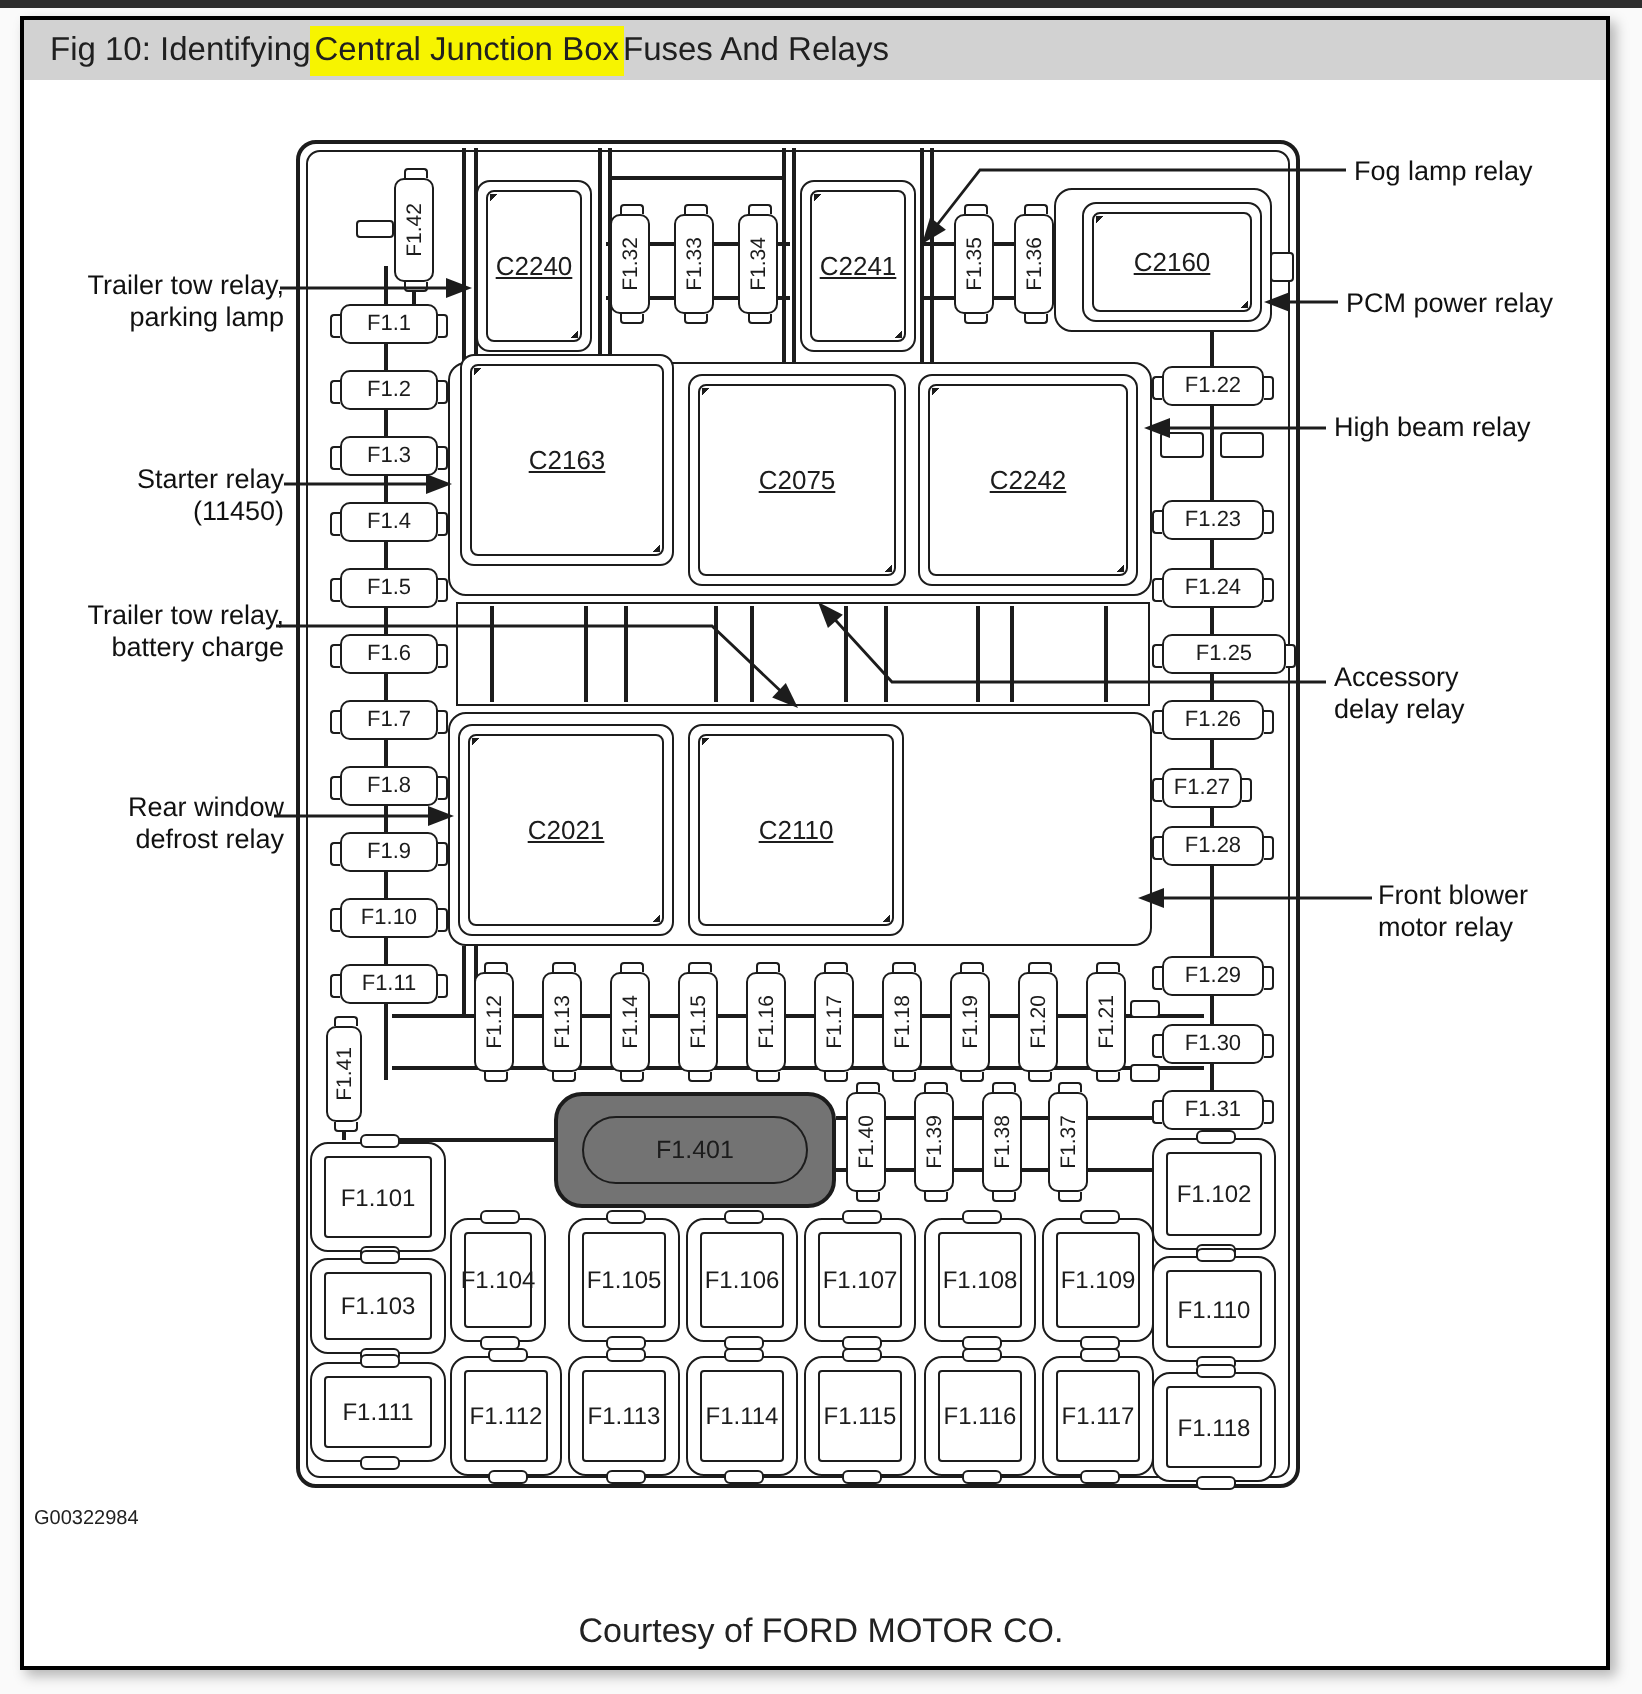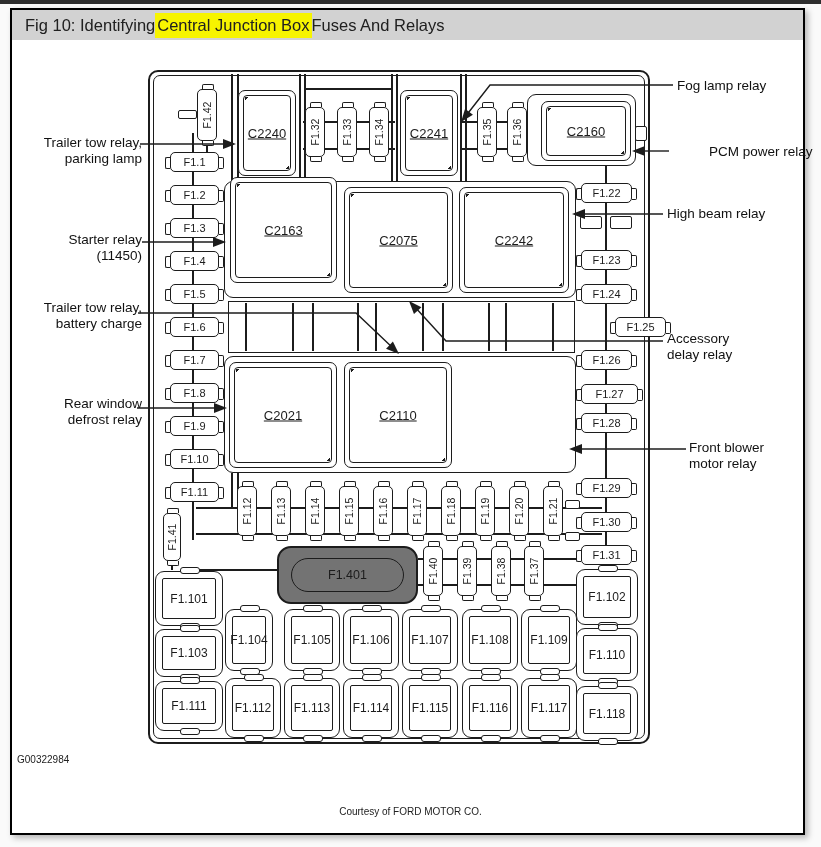--- a/index.html
+++ b/index.html
@@ -46,26 +46,26 @@
       background:#fff;border:1.5px solid #1c1c1c;border-radius:3px;}
   .relay::before{top:-5px;} .relay::after{bottom:-5px;}
   .pill{border:2px solid #1c1c1c;border-radius:14px;background:#737373;}
   .pill .in{position:absolute;left:12px;top:10px;right:12px;bottom:10px;border:1.8px solid #1c1c1c;
       border-radius:19px;display:flex;align-items:center;justify-content:center;font-size:12.5px;}
   .co{position:absolute;font-size:13.5px;line-height:16px;color:#111;z-index:5;}
   .co .cl{display:block;}
   .co.l{text-align:right;}
   .co-l0{right:679px;top:135px;} .co-l1{right:679px;top:232px;}
   .co-l2{right:679px;top:300px;} .co-l3{right:679px;top:396px;}
-  .co-r0{left:677px;top:78px;}  .co-r1{left:673px;top:144px;margin-left:36px;}
+  .co-r0{left:677px;top:78px;}  .co-r1{left:673px;top:144px;}
   .co-r2{left:667px;top:206px;} .co-r3{left:667px;top:331px;}
   .co-r4{left:689px;top:440px;}
   #leads{position:absolute;left:0;top:0;z-index:6;pointer-events:none;}
   #gcode{position:absolute;left:17px;top:754px;font-size:10px;color:#222;}
-  #courtesy{position:absolute;left:0;right:0;top:806px;text-align:center;font-size:10px;color:#222;}
+  #courtesy{position:absolute;left:0;right:0;top:806px;text-align:center;font-size:17px;color:#222;}
 </style>
 </head>
 <body>
 
 <div id="topstrip"></div>
 
 <div id="frame">
   <div id="titlebar">
     <span>Fig 10: Identifying </span>
     <span class="hl">Central Junction Box</span>
@@ -246,27 +246,27 @@
     </div>
     <div class="abs fuse hfuse" style="left: 581px; top: 183px; width: 51px; height: 20px;">
       <span>F1.22</span>
     </div>
     <div class="abs fuse hfuse" style="left: 581px; top: 250px; width: 51px; height: 20px;">
       <span>F1.23</span>
     </div>
     <div class="abs fuse hfuse" style="left: 581px; top: 284px; width: 51px; height: 20px;">
       <span>F1.24</span>
     </div>
-    <div class="abs fuse hfuse" style="left: 615px; top: 317px; width: 51px; height: 20px; text-align: center;">
+    <div class="abs fuse hfuse" style="left: 581px; top: 317px; width: 62px; height: 20px; text-align: center;">
       <span>F1.25</span>
     </div>
     <div class="abs fuse hfuse" style="left: 581px; top: 350px; width: 51px; height: 20px;">
       <span>F1.26</span>
     </div>
-    <div class="abs fuse hfuse" style="left: 581px; top: 384px; width: 57px; height: 20px;">
+    <div class="abs fuse hfuse" style="left: 581px; top: 384px; width: 40px; height: 20px;">
       <span>F1.27</span>
     </div>
     <div class="abs fuse hfuse" style="left: 581px; top: 413px; width: 51px; height: 20px;">
       <span>F1.28</span>
     </div>
     <div class="abs fuse hfuse" style="left: 581px; top: 478px; width: 51px; height: 20px;">
       <span>F1.29</span>
     </div>
     <div class="abs fuse hfuse" style="left: 581px; top: 512px; width: 51px; height: 20px;">
       <span>F1.30</span>

